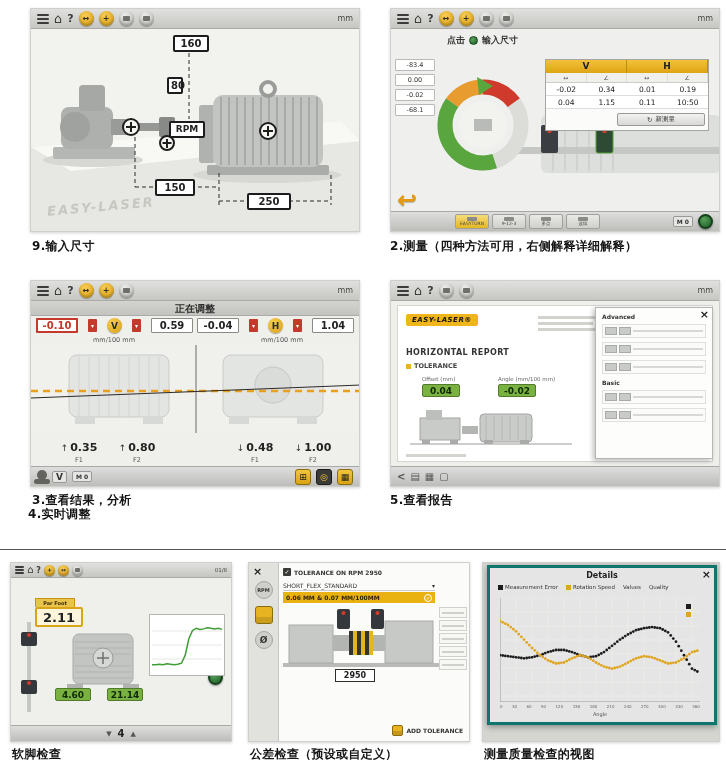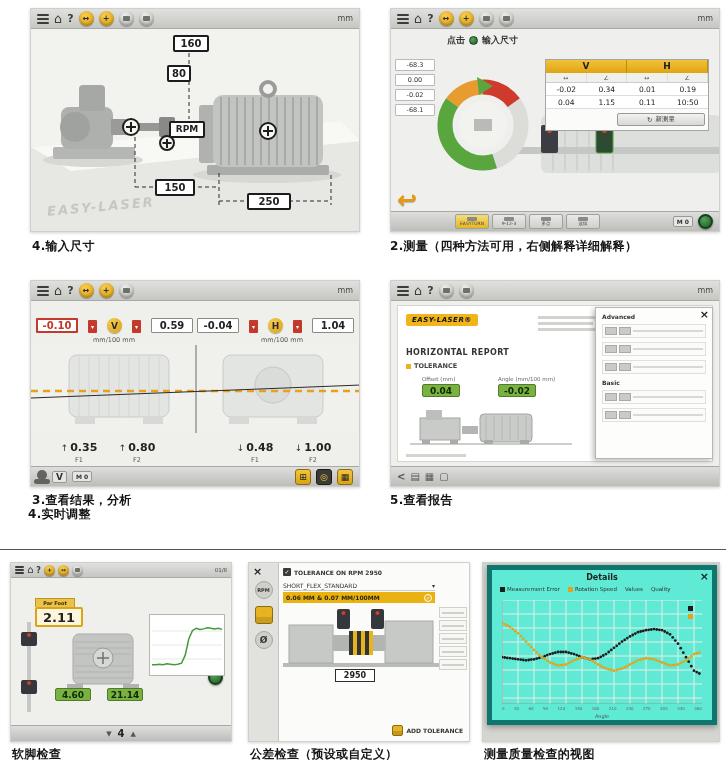--- a/index.html
+++ b/index.html
@@ -55,21 +55,21 @@
   .backarrow{position:absolute;left:6px;bottom:2px;font-size:24px;font-weight:bold;color:#e6990f;z-index:4;text-shadow:0 1px 1px rgba(0,0,0,.3)}
   .methods{display:flex;gap:3px;margin-left:58px}
   .method-tab{width:34px;height:15px;background:linear-gradient(#e9e9e6,#cfcfcb);border:1px solid #9f9f9b;border-radius:2px;display:flex;flex-direction:column;align-items:center;justify-content:center;color:#444;overflow:hidden}
   .method-tab.active{background:linear-gradient(#f6dc79,#e5b722)}
   .method-tab .mt-ic{width:10px;height:4px;background:#8a8a86;border-radius:1px;margin-bottom:1px}
   .method-tab span:last-child{font-size:4.5px;line-height:1}
 
   
   .p3-title{position:absolute;left:0;right:0;top:20px;height:15px;background:linear-gradient(#d3d3d0,#c3c3c0);border-bottom:1px solid #aaa;text-align:center;font-size:10px;font-weight:bold;line-height:15px;color:#2c2c2a;z-index:4}
   .p3-vals{position:absolute;top:37px;left:0;right:0;display:flex;justify-content:space-between;padding:0 5px;z-index:4}
-  .vgrp{display:flex;align-items:flex-end;gap:10px}
+  .vgrp{display:flex;align-items:center;gap:10px}
   .valbox{width:42px;height:15px;border:1px solid #8a8a86;background:#fff;font-size:10px;font-weight:bold;display:flex;align-items:center;justify-content:center;border-radius:1px}
   .valbox.alarm{border:2px solid #c3392b;color:#c3392b}
   .badge{width:9px;height:13px;background:#c3392b;color:#fff;font-size:6px;display:flex;align-items:center;justify-content:center;border-radius:1px}
   .axisbadge{width:15px;height:15px;border-radius:50%;background:radial-gradient(circle at 35% 30%,#f7cc52,#d99f10);font-size:9px;font-weight:bold;display:flex;align-items:center;justify-content:center;box-shadow:0 1px 1px rgba(0,0,0,.35);color:#2c2c2a}
   .unitnote{position:absolute;top:55px;font-size:6.5px;color:#555;width:110px;text-align:center;z-index:4}
   .footcell{position:absolute;top:155px;width:56px;text-align:center;z-index:4}
   .footcell .fv{font-size:11px;font-weight:bold}
   .footcell .fi{font-size:9px;margin-right:2px;color:#333}
   .footcell .fl{font-size:6.5px;color:#555;margin-top:1px}
   .bust{width:10px;height:10px;border-radius:50%;background:#63635f;position:relative;margin-top:-4px}
@@ -119,21 +119,21 @@
   .ckring{width:8px;height:8px;border:1px solid #fff;border-radius:50%;color:#fff;font-size:5px;line-height:7px;text-align:center}
   .p6-rpmbox{position:absolute;left:56px;top:106px;width:40px;height:13px;background:#fff;border:1.5px solid #2c2c2a;font-size:8px;font-weight:bold;text-align:center;line-height:11px;z-index:4}
   .p6-strip{position:absolute;right:2px;top:44px;width:28px;z-index:3}
   .p6-strip div{height:11px;border:1px solid #d0d0cc;background:#f7f7f4;margin-bottom:2px;position:relative}
   .p6-strip div::after{content:"";position:absolute;left:2px;top:4px;right:2px;height:2px;background:#cfcfcb}
   .p6-add{position:absolute;right:6px;bottom:5px;display:flex;align-items:center;gap:3px;font-size:6px;font-weight:bold;color:#333;z-index:4}
   .tolmini{width:11px;height:11px;background:#e8b321;border:1px solid #8a6d10;border-radius:2px;box-shadow:inset 0 -4px 0 rgba(0,0,0,.15)}
 
   
   #panel7{background:#d4d4d0}
-  .p7-win{position:absolute;left:4px;top:2px;right:2px;bottom:16px;background:#5eead4;border:5px solid #0f766e;box-shadow:0 2px 6px rgba(0,0,0,.35)}
+  .p7-win{position:absolute;left:4px;top:2px;right:2px;bottom:16px;background:#e5e5e5;border:3px solid #0f766e;box-shadow:0 2px 6px rgba(0,0,0,.35)}
   .p7-title{position:absolute;left:0;right:0;top:3px;text-align:center;font-size:8px;font-weight:bold;color:#222}
   .p7-tabs{position:absolute;left:8px;top:16px;display:flex;gap:8px;align-items:center}
   .p7-tab{display:flex;align-items:center;gap:2px;font-size:5.5px;color:#333}
   .p7-tab .bullet{width:5px;height:5px;display:inline-block}
   .p7-xticks{position:absolute;left:10px;top:136px;width:200px;display:flex;justify-content:space-between;font-size:4px;color:#666}
   .p7-xlabel{position:absolute;left:10px;top:143px;width:200px;text-align:center;font-size:5px;color:#555}
 </style>
 </head>
 <body>
 
@@ -186,28 +186,28 @@
       <g stroke="#2a2a28" stroke-width="1" stroke-dasharray="4 3" fill="none">
         <path d="M158,24 V90"></path>
         <path d="M104,108 V158"></path>
         <path d="M188,144 V176"></path>
         <path d="M300,146 V176"></path>
         <path d="M104,158 H188"></path>
         <path d="M188,172 H300"></path>
       </g>
     </svg>
     <div class="dimbox" style="left:142px;top:6px;width:36px">160</div>
-    <div class="dimbox" style="left:136px;top:36px;width:24px">80</div>
+    <div class="dimbox" style="left:136px;top:48px;width:16px">80</div>
     <div class="dimbox" style="left:138px;top:92px;width:36px;font-size:9px">RPM</div>
     <div class="dimbox" style="left:124px;top:150px;width:40px">150</div>
     <div class="dimbox" style="left:216px;top:164px;width:44px">250</div>
     <div class="watermark">EASY-LASER</div>
   </div>
 </section>
-<div class="caption" style="left:32px;top:238px">4.输入尺寸</div>
+<div class="caption" style="left:32px;top:238px">9.输入尺寸</div>
 
 <section class="panel" id="panel2" style="left:390px;top:8px;width:330px;height:224px">
   <div class="tbar">
     <span class="menu">
         <i></i>
         <i></i>
         <i></i>
       </span>
     <span class="home">⌂</span>
     <span class="qmark">?</span>
@@ -240,21 +240,21 @@
       <polygon points="50,8 66,17 52,26" fill="#5aa63e"></polygon>
       <circle cx="56" cy="56" r="24" fill="#f2f2ef"></circle>
       <rect x="47" y="50" width="18" height="12" fill="#b9bbb8"></rect>
     </svg>
     <div class="instr">
       <span>点击</span>
       <span class="gdot"></span>
       <span>输入尺寸</span>
     </div>
     <div class="chips" id="p2-chips">
-        <div class="chip">-68.3</div>
+        <div class="chip">-83.4</div>
         <div class="chip">0.00</div>
         <div class="chip">-0.02</div>
         <div class="chip">-68.1</div>
       </div>
     <div class="p2-table">
       <div class="p2-th">
         <div class="p2-th-cell">V</div>
         <div class="p2-th-cell">H</div>
       </div>
       <div class="p2-icons" id="p2-icons">
@@ -318,20 +318,21 @@
       </span>
     <span class="home">⌂</span>
     <span class="qmark">?</span>
     <span class="cicon yellow">↔</span>
     <span class="cicon yellow">+</span>
     <span class="cicon gray">
         <i></i>
       </span>
     <span class="unit">mm</span>
   </div>
+  <div class="p3-title">正在调整</div>
   <div class="p3-vals">
     <div class="vgrp">
       <div class="valbox alarm">-0.10</div>
       <span class="badge">▾</span>
       <span class="axisbadge">V</span>
       <span class="badge">▾</span>
       <div class="valbox">0.59</div>
     </div>
     <div class="vgrp">
       <div class="valbox">-0.04</div>

